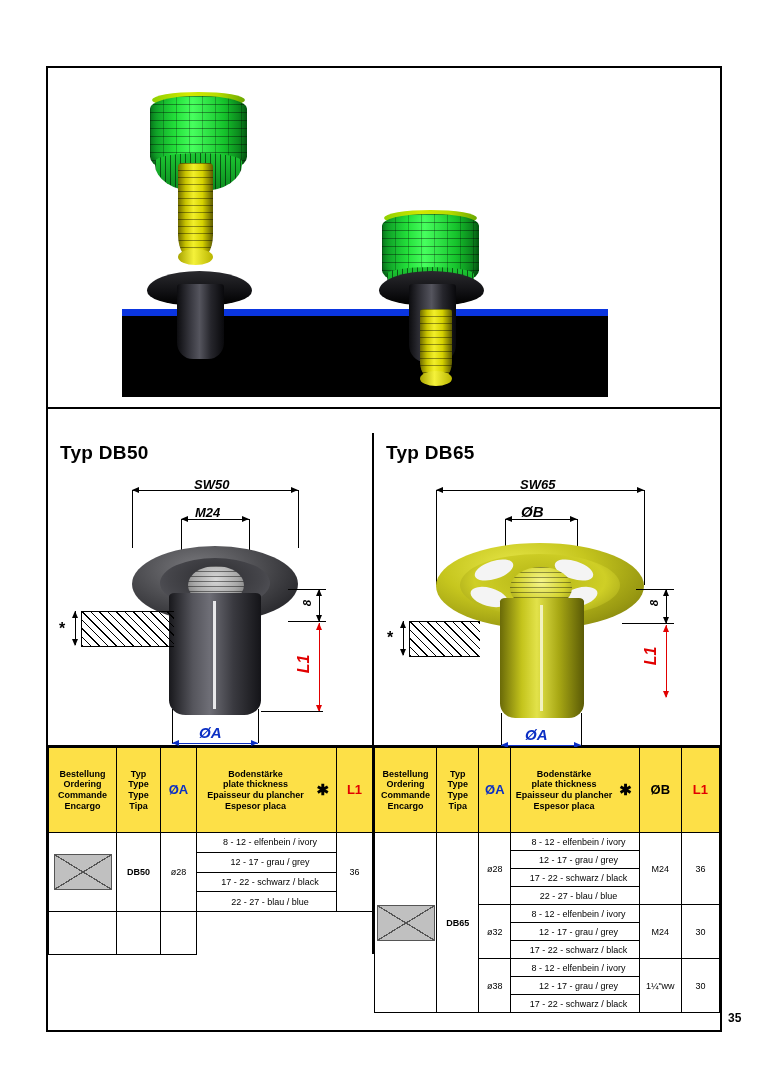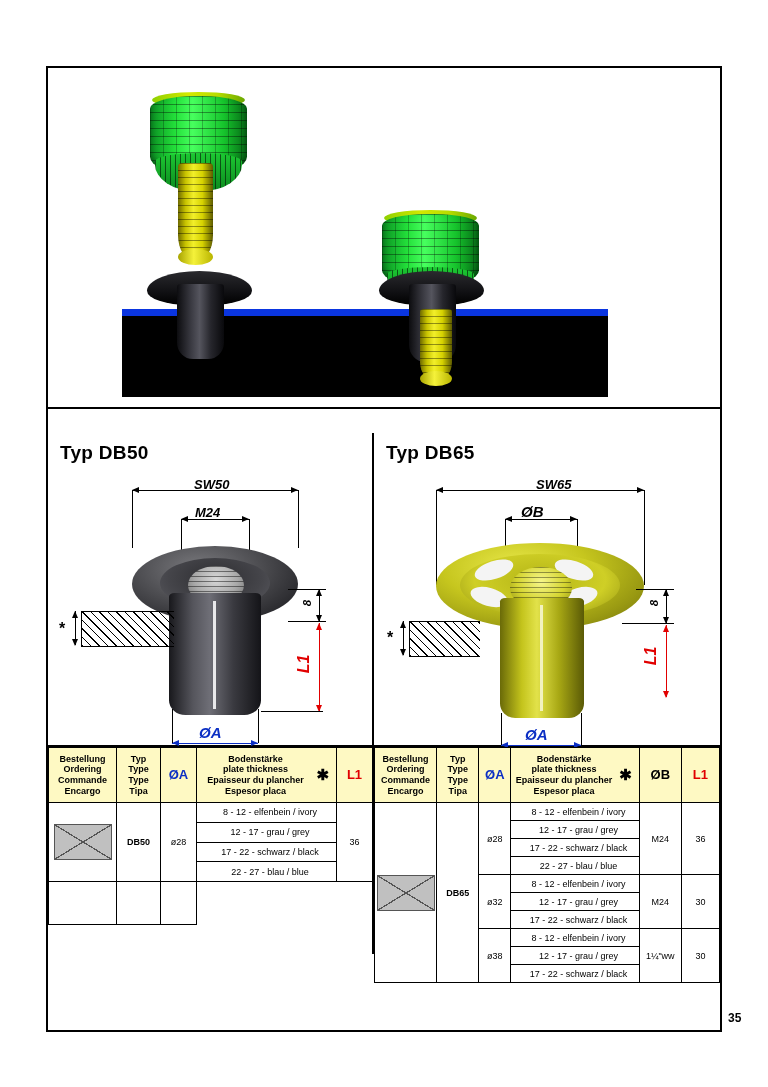--- a/index.html
+++ b/index.html
@@ -242,24 +242,24 @@
   }
   table.spec td, table.spec th {
     border: 1px solid #000;
     padding: 0;
     vertical-align: middle;
     text-align: center;
     font-size: 9px;
     color: #000;
   }
   .hdr-cell {
-    background: #fef9c3;
+    background: #fde047;
     height: 50px;
     text-align: left;
-    padding: 2px 4px !important;
+    padding: 17px 4px !important;
     line-height: 1.18;
     font-size: 7.6px;
     vertical-align: middle;
   }
   .hdr-cell.centered { text-align: center; }
   .hdr-big {
     font-size: 13px;
     font-weight: bold;
   }
   .hdr-big.blue { color: #0b2fc4; }
@@ -411,21 +411,21 @@
       </div>
 
       <div class="diagram-pane" id="pane-right">
         <div class="typ-title">Typ  DB65</div>
 
         <div class="dim-line-h" style="left:62px; top:57px; width:208px;"></div>
         <div class="arrow arrow-l" style="left:62px; top:54px;"></div>
         <div class="arrow arrow-r" style="left:263px; top:54px;"></div>
         <div class="dim-line-v" style="left:62px; top:57px; height:95px;"></div>
         <div class="dim-line-v" style="left:270px; top:57px; height:95px;"></div>
-        <div class="dim-label" style="left:162px; top:44px;">SW65</div>
+        <div class="dim-label" style="left:146px; top:44px;">SW65</div>
 
         <div class="dim-line-h" style="left:131px; top:86px; width:72px;"></div>
         <div class="arrow arrow-l" style="left:131px; top:83px;"></div>
         <div class="arrow arrow-r" style="left:196px; top:83px;"></div>
         <div class="dim-line-v" style="left:131px; top:86px; height:72px;"></div>
         <div class="dim-line-v" style="left:203px; top:86px; height:72px;"></div>
         <div class="dim-label" style="left:147px; top:70px; font-size:15px;">ØB</div>
 
         <div class="part-body" style="left:62px; top:110px; width:208px; height:86px;
                     background: radial-gradient(ellipse at 38% 28%, #e8e84a 0%, #c6c61e 40%, #9a9a12 72%, #6e6e0a 100%);

